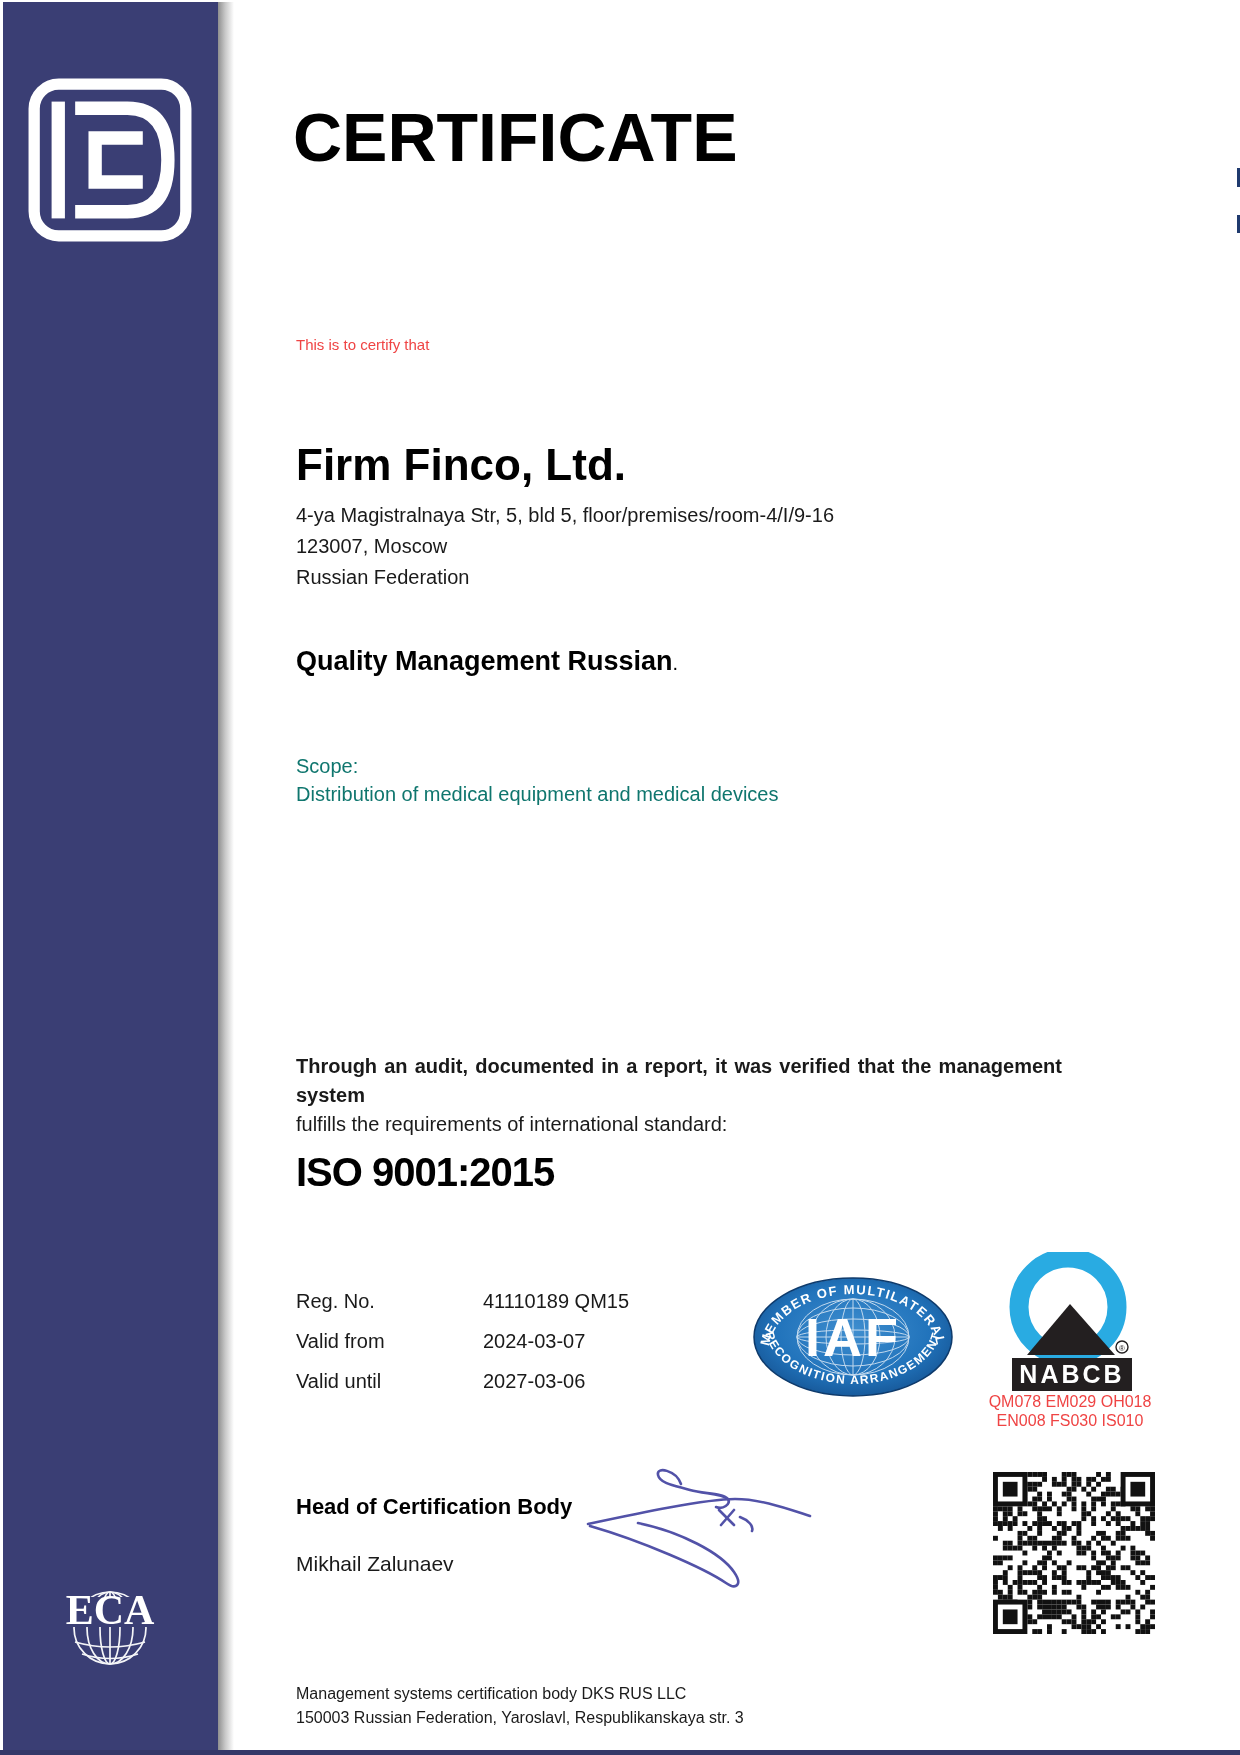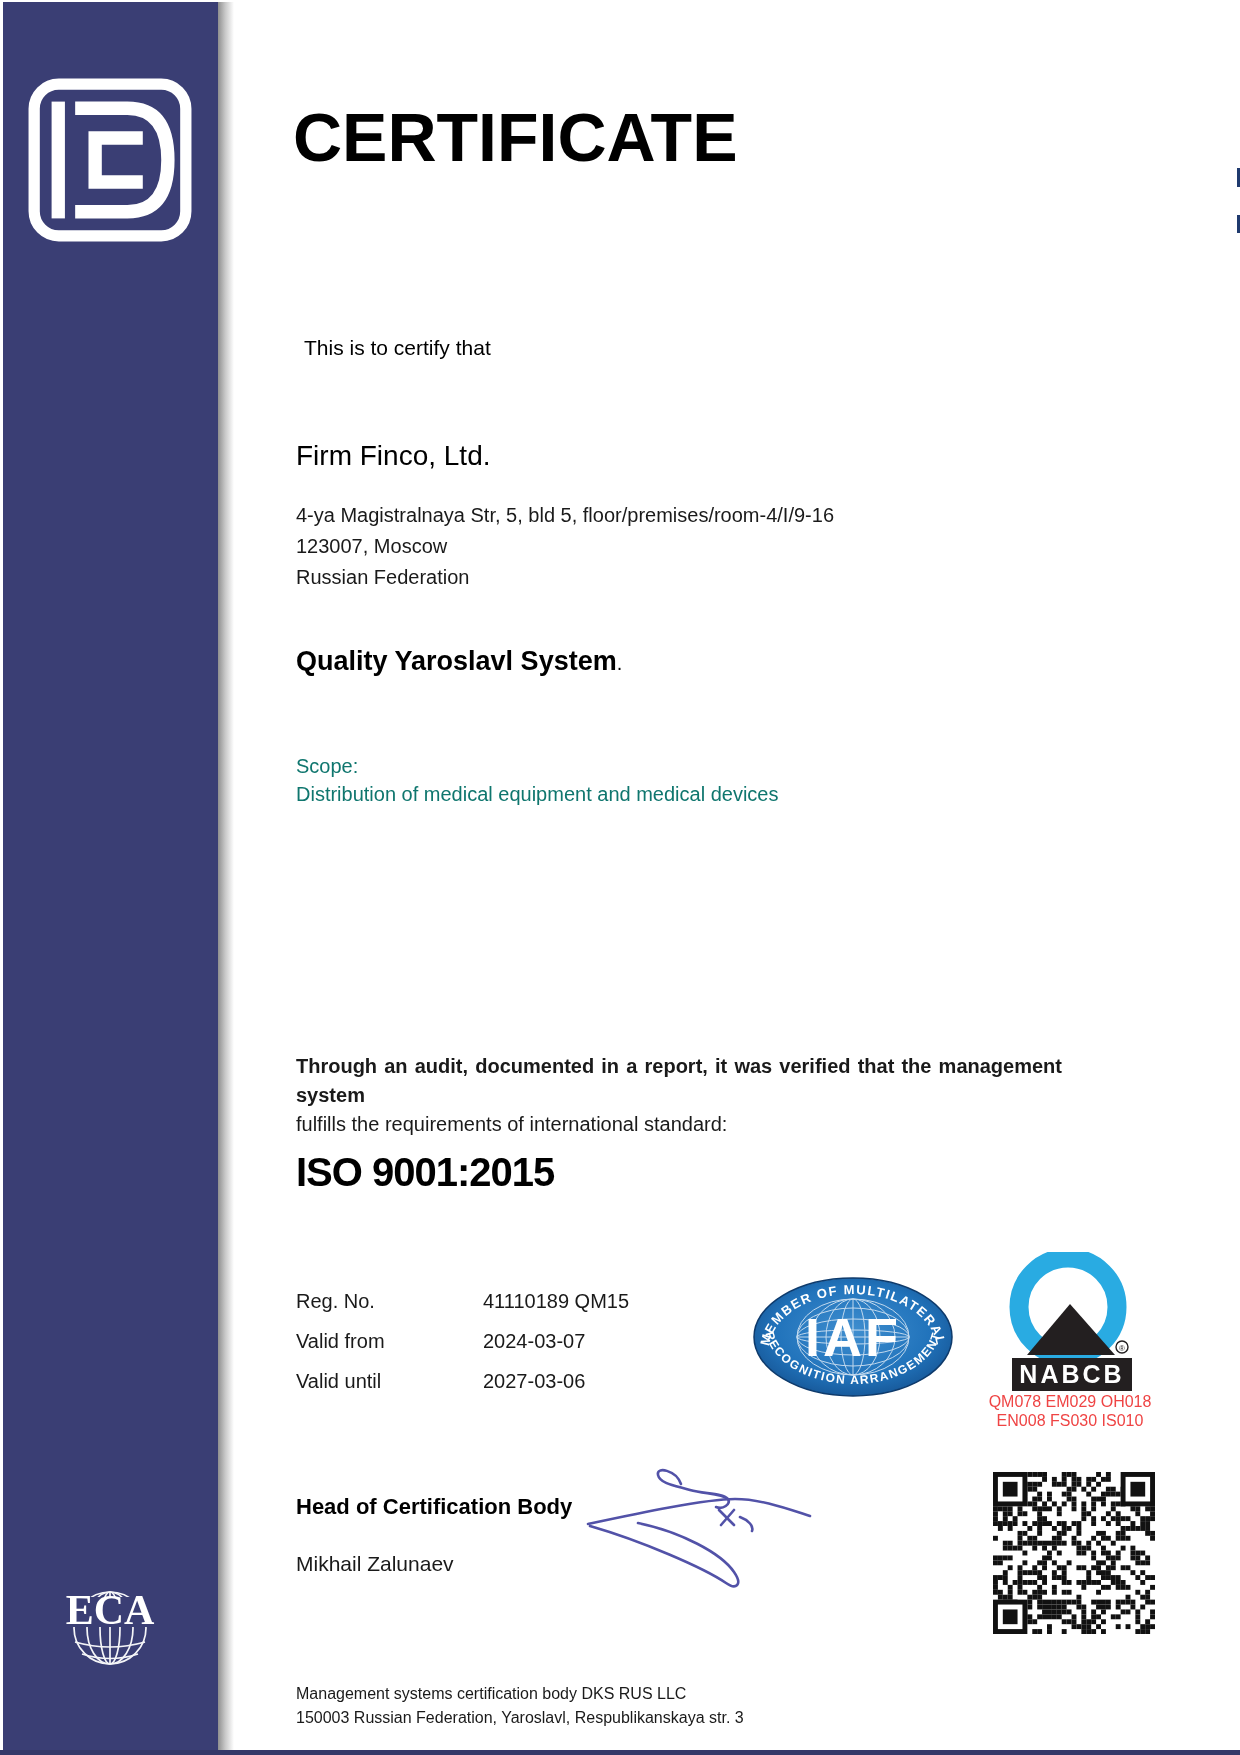--- a/index.html
+++ b/index.html
@@ -11,22 +11,22 @@
   .band-shadow{position:absolute;left:218px;top:2px;width:16px;height:1748px;
     background:linear-gradient(to right,#8f8f8f,#c8c8c8 45%,#ffffff 100%);}
   .bottom-strip{position:absolute;left:0;top:1750px;width:1240px;height:5px;background:#343868;}
   .edge-dash{position:absolute;background:#1f3a6e;width:3px;}
   .edge-dash.d1{left:1237px;top:168px;height:19px;}
   .edge-dash.d2{left:1237px;top:215px;height:18px;}
 
   .abs{position:absolute;}
 
   .title{left:293px;top:98px;font-size:68px;font-weight:bold;letter-spacing:0px;color:#000;}
-  .certify{left:304px;top:336px;font-size:21px;color:#000000;}
-  .firm{left:296px;top:440px;font-size:28px;font-weight:normal;color:#000;}
+  .certify{left:296px;top:336px;font-size:15px;color:#ef4444;}
+  .firm{left:296px;top:440px;font-size:44px;font-weight:bold;color:#000;}
   .address{left:296px;top:500px;font-size:20px;line-height:31px;color:#1a1a1a;}
   .implemented{left:296px;top:648px;font-size:20px;line-height:27px;color:#1a1a1a;}
   .qms{font-size:27px;font-weight:bold;color:#000;}
   .qms-dot{font-size:20px;font-weight:normal;}
   .scope{left:296px;top:752px;font-size:20px;line-height:28px;color:#0f766e;}
   .audit{left:296px;top:1052px;width:766px;font-size:20px;line-height:29px;color:#1a1a1a;}
   .audit .j{text-align:justify;text-align-last:justify;font-weight:bold;}
   .standard{left:296px;top:1150px;font-size:40px;font-weight:bold;letter-spacing:-1px;color:#000;}
 
   .regtable{left:296px;top:1290px;font-size:20px;color:#1a1a1a;}
@@ -73,21 +73,21 @@
   <div class="abs firm">Firm Finco, Ltd.</div>
 
   <div class="abs address">
     <div>4-ya Magistralnaya Str, 5, bld 5, floor/premises/room-4/I/9-16</div>
     <div>123007, Moscow</div>
     <div>Russian Federation</div>
   </div>
 
   <div class="abs implemented">
     <div>
-      <span class="qms">Quality Yaroslavl System</span><span class="qms qms-dot">.</span>
+      <span class="qms">Quality Management Russian</span><span class="qms qms-dot">.</span>
     </div>
   </div>
 
   <div class="abs scope">
     <div>Scope:</div>
     <div>Distribution of medical equipment and medical devices</div>
   </div>
 
   <div class="abs audit">
     <div class="j">Through an audit, documented in a report, it was verified that the management system</div>

